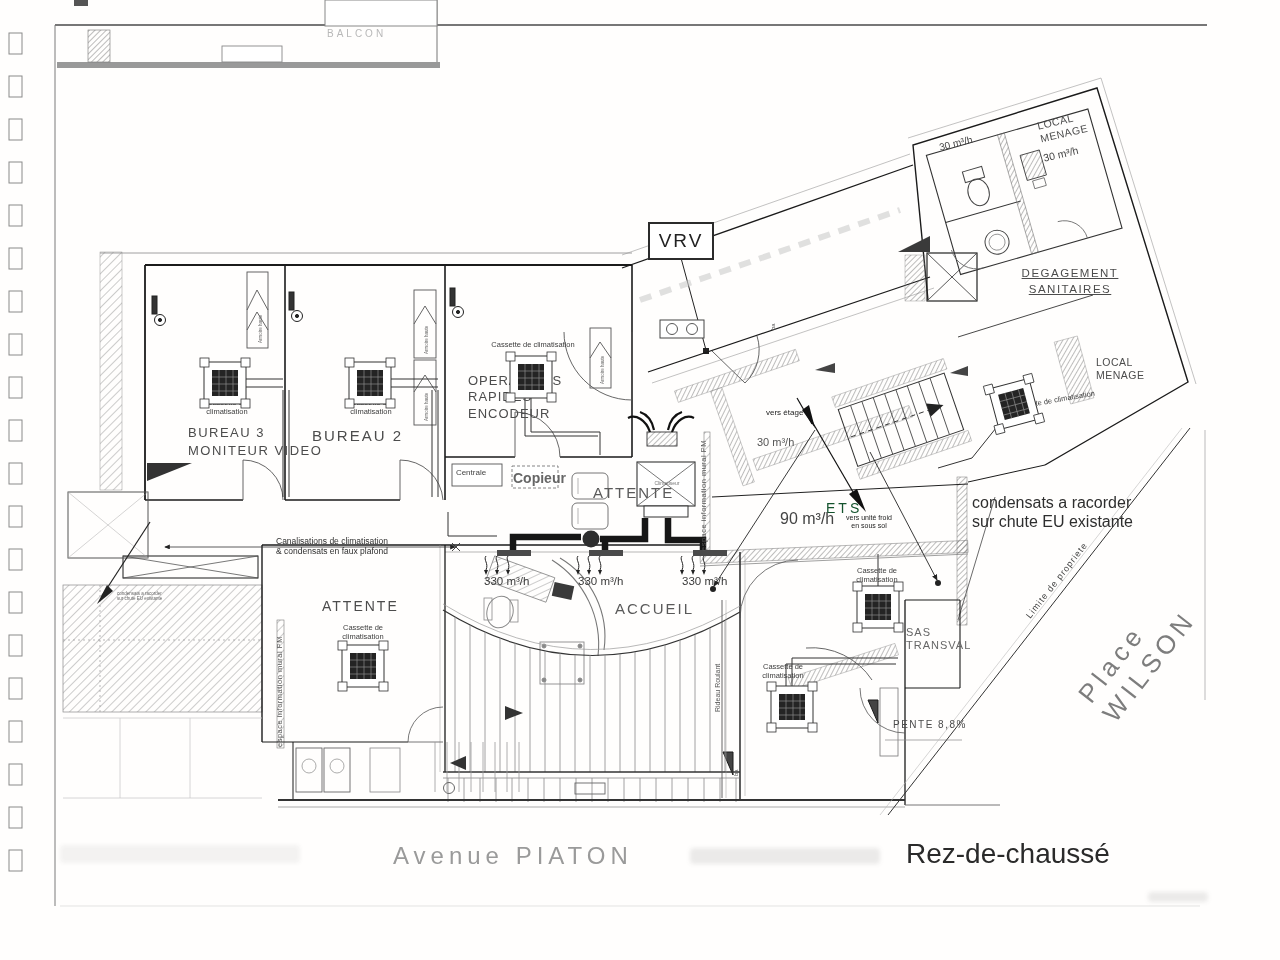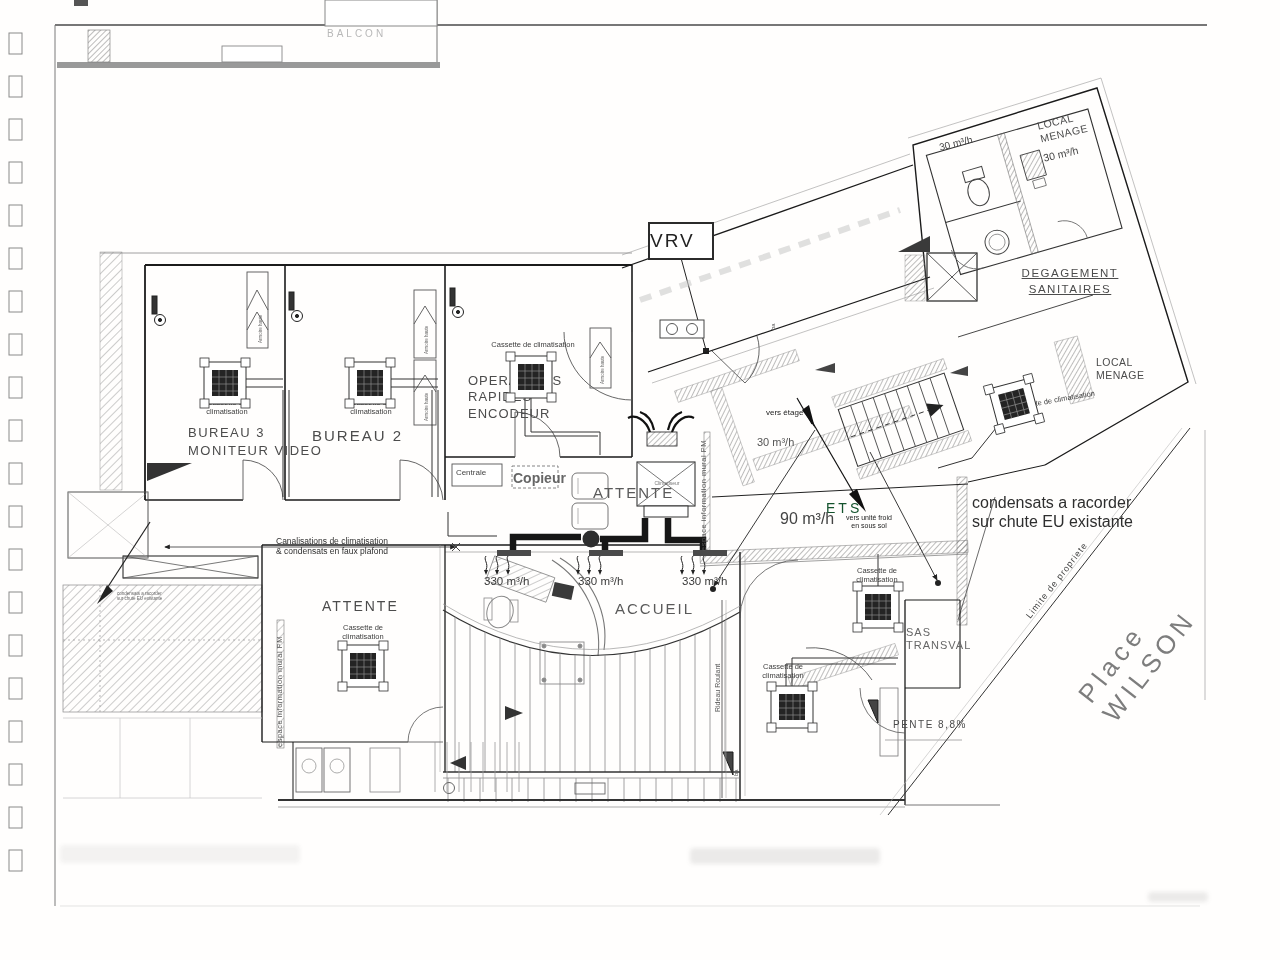--- a/index.html
+++ b/index.html
@@ -5,21 +5,21 @@
   html,body{margin:0;padding:0;background:#fff;}
   #page{position:relative;width:1280px;height:960px;background:#fffefd;overflow:hidden;
         font-family:"Liberation Sans",sans-serif;}
   #plan-svg{position:absolute;left:0;top:0;}
   .lbl{position:absolute;white-space:pre-line;color:#3d3d3d;line-height:1.2;
        font-family:"Liberation Sans",sans-serif;transform-origin:0 0;}
   .room{color:#4c4c4c;}
   .tiny{line-height:1.15;}
   .smudge{position:absolute;background:rgba(60,60,60,.10);filter:blur(2px);border-radius:4px;}
   #vrv-box{position:absolute;left:648px;top:222px;width:62px;height:34px;border:2px solid #2b2b2b;
-       line-height:34px;font-size:19px;letter-spacing:2px;color:#222;background:#fff;}
+       text-align:center;line-height:34px;font-size:19px;letter-spacing:2px;color:#222;background:#fff;}
 </style>
 </head>
 <body>
 
 <div id="page">
 
 <svg id="plan-svg" width="1280" height="960" viewBox="0 0 1280 960">
   <defs>
     <pattern id="h1" width="6" height="6" patternUnits="userSpaceOnUse" patternTransform="rotate(45)">
       <line x1="0" y1="0" x2="0" y2="6" stroke="#9a9a9a" stroke-width="1"></line>
@@ -394,21 +394,23 @@
   <div class="lbl" style="left:699px;top:551px;font-size:7.5px;letter-spacing:0.5px;color:#555;transform:rotate(-90deg);">espace information mural PM</div>
   <div class="lbl" style="left:275px;top:747px;font-size:7.5px;letter-spacing:0.5px;color:#555;transform:rotate(-90deg);">espace information mural PM</div>
   <div class="lbl" style="left:714px;top:712px;font-size:7px;color:#555;transform:rotate(-90deg);">Rideau Roulant</div>
   <div class="lbl" style="left:258px;top:343px;font-size:4.5px;color:#666;transform:rotate(-90deg);">Armoire haute</div>
   <div class="lbl" style="left:424px;top:354px;font-size:4.5px;color:#666;transform:rotate(-90deg);">Armoire haute</div>
   <div class="lbl" style="left:424px;top:421px;font-size:4.5px;color:#666;transform:rotate(-90deg);">Armoire haute</div>
   <div class="lbl" style="left:600px;top:384px;font-size:4.5px;color:#666;transform:rotate(-90deg);">Armoire haute</div>
   <div class="lbl" style="left:770px;top:330px;font-size:6px;color:#555;transform:rotate(-90deg);">ba</div>
   <div class="lbl" style="left:733px;top:776px;font-size:6px;color:#555;transform:rotate(-90deg);">ba</div>
 
+  <div class="lbl" style="left:393px;top:842px;font-size:24px;letter-spacing:5px;color:#9a9a9a;">Avenue PIATON</div>
   <div class="lbl" style="left:1072px;top:690px;font-size:26px;letter-spacing:5px;color:#7d7d7d;transform:rotate(-52deg);">Place WILSON</div>
+  <div class="lbl" style="left:906px;top:837px;font-size:28px;color:#2a2a2a;">Rez-de-chaussé</div>
 
   <svg width="1280" height="960" style="position:absolute;left:0;top:0;pointer-events:none;">
     <use href="#cassette-sym" transform="translate(225,383)"></use>
     <use href="#cassette-sym" transform="translate(370,383)"></use>
     <use href="#cassette-sym" transform="translate(531,377)"></use>
     <use href="#cassette-sym" transform="translate(363,666)"></use>
     <use href="#cassette-sym" transform="translate(792,707)"></use>
     <use href="#cassette-sym" transform="translate(878,607)"></use>
     <use href="#cassette-sym" transform="translate(1014,404) rotate(-15)"></use>
   </svg>

